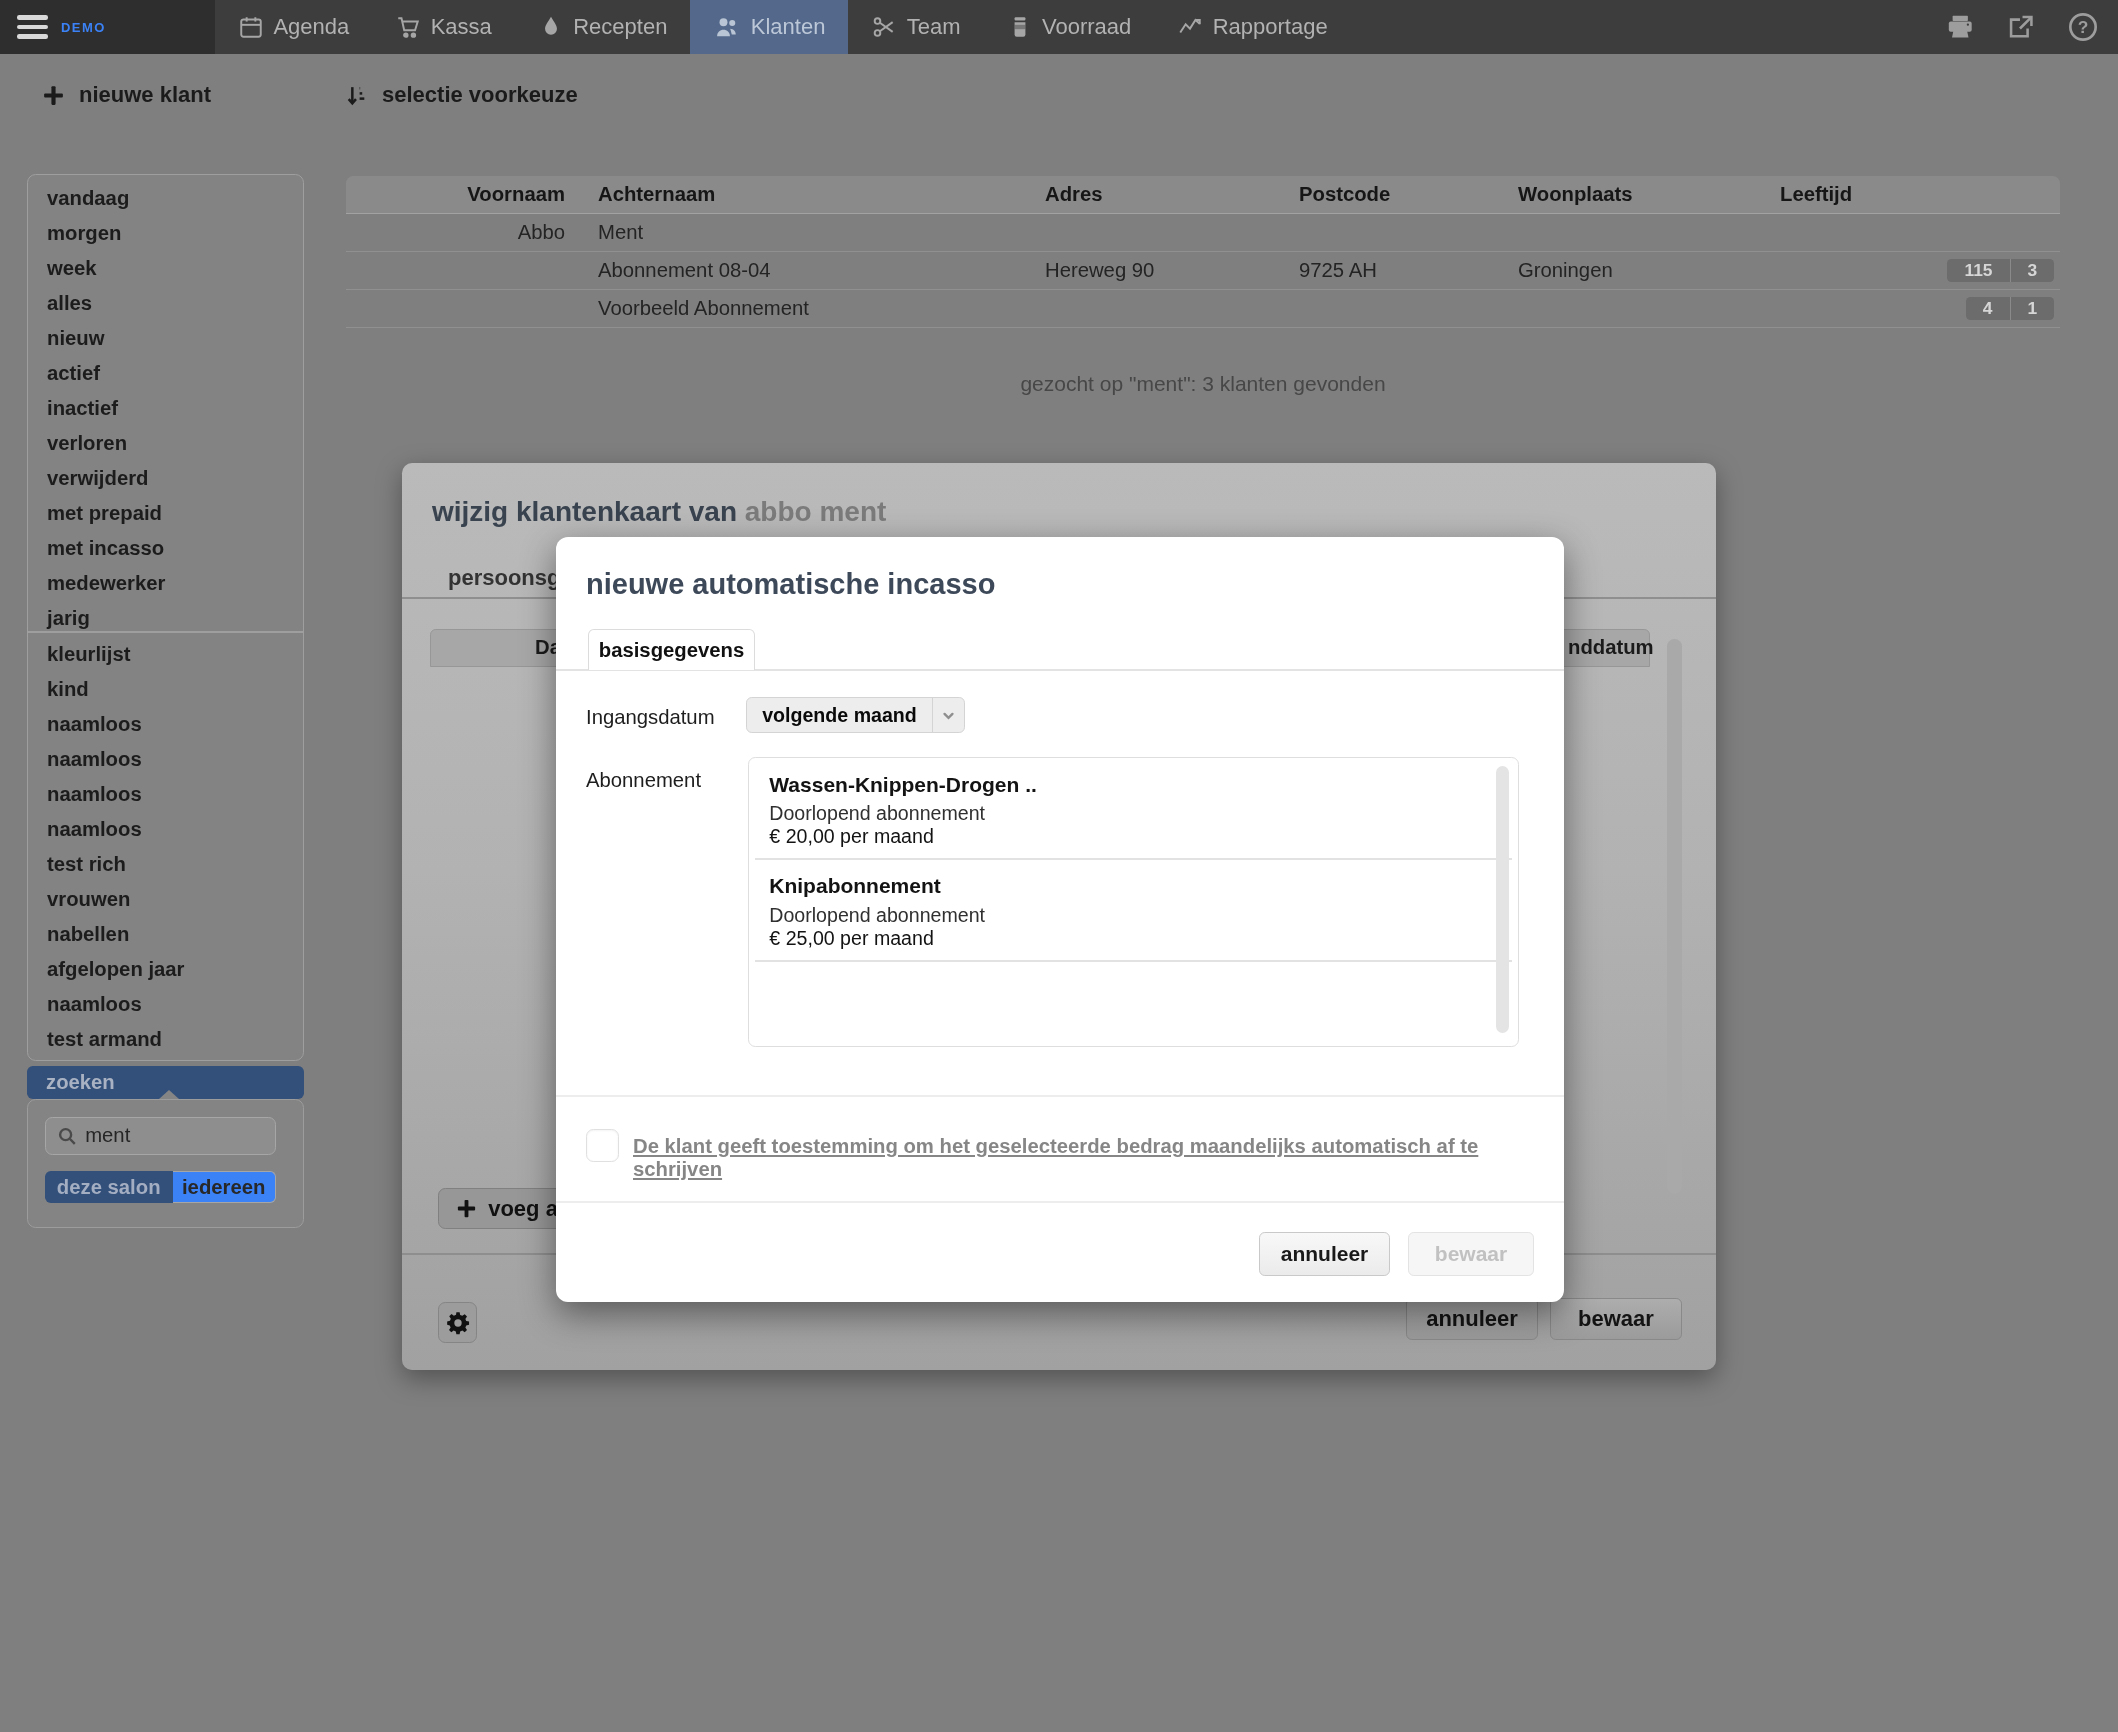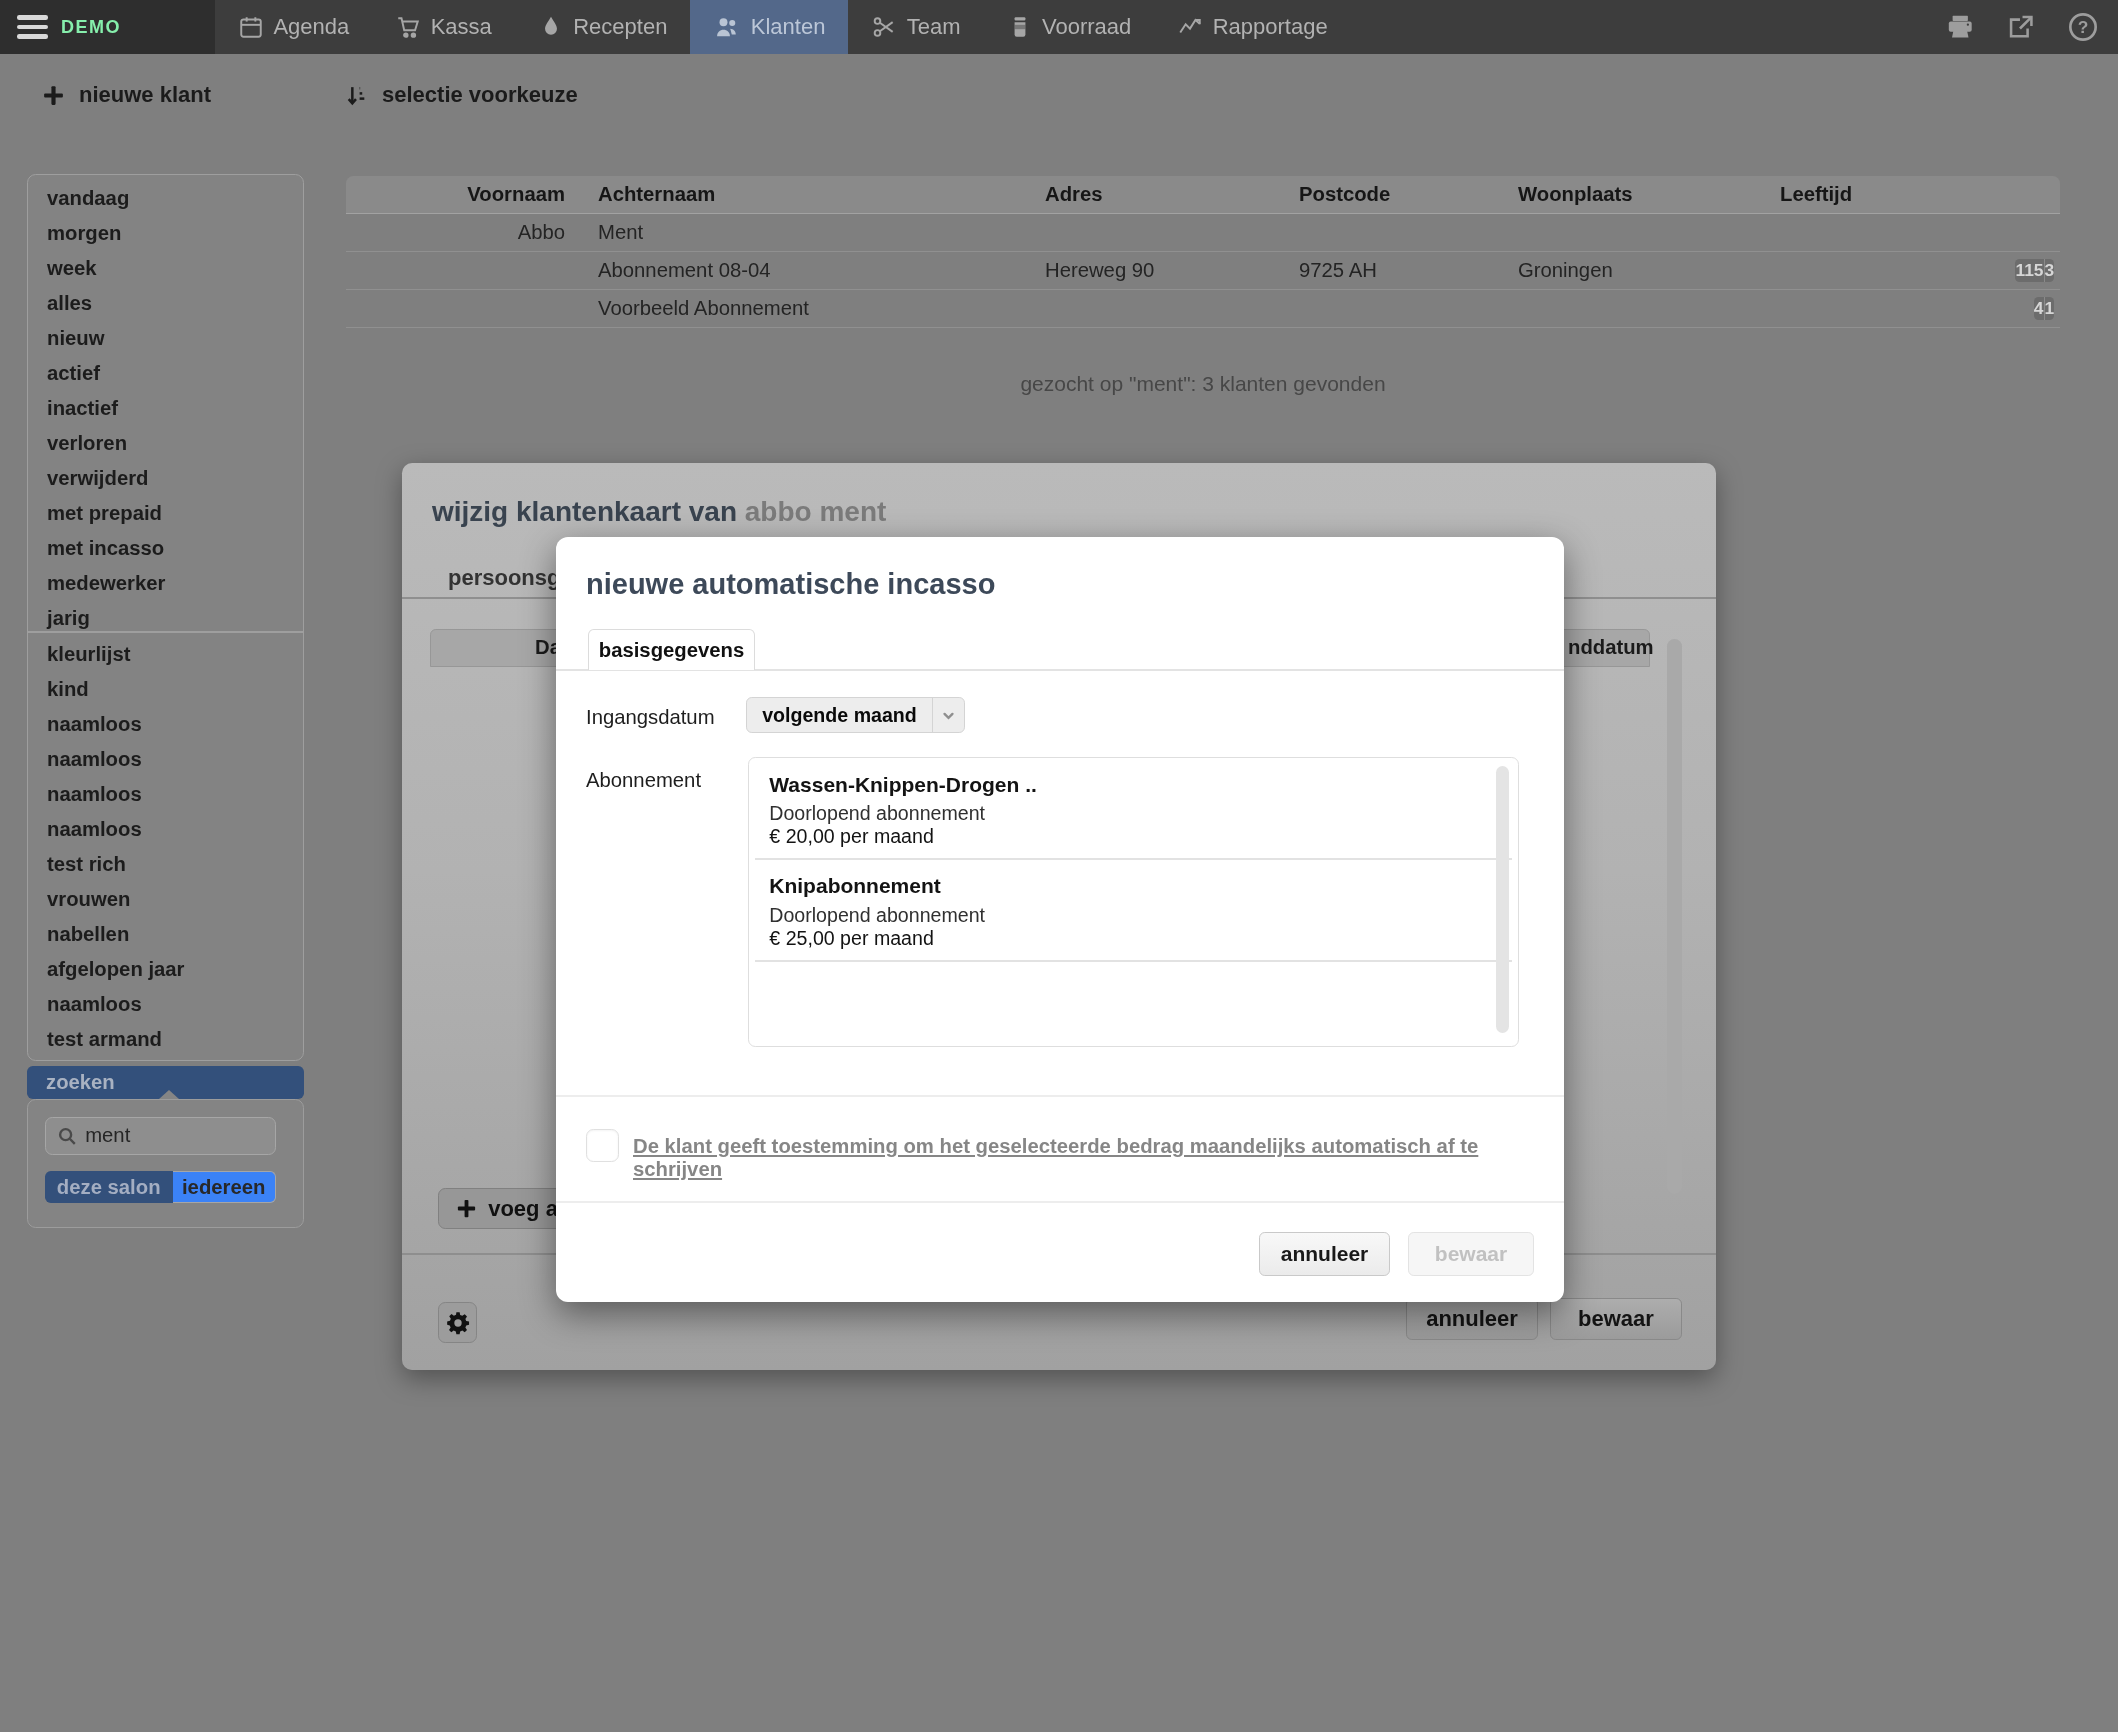--- a/index.html
+++ b/index.html
@@ -5,21 +5,21 @@
   * { box-sizing: border-box; margin: 0; padding: 0; }
   html,body { width:2119px; height:1732px; }
   body { font-family:"Liberation Sans", sans-serif; background:#7f7f7f; overflow:hidden; }
   #page { position:relative; width:2119px; height:1732px; background:#7f7f7f; }
 
   
   .nav { position:absolute; top:0; left:0; width:2119px; height:54px; background:#3d3d3d; display:flex; align-items:stretch; }
   .nav-left { width:215px; height:54px; background:#2e2e2e; display:flex; align-items:center; gap:13px; padding-left:17.4px; }
   .burger { width:30.5px; display:flex; flex-direction:column; gap:5.1px; cursor:pointer; }
   .burger span { display:block; height:4.4px; border-radius:2.2px; background:#d9d9d9; }
-  .brand { font-size:18px; font-weight:bold; letter-spacing:1.5px; color:#86efac; }
+  .brand { font-size:13px; font-weight:bold; letter-spacing:1.5px; color:#3b82f6; }
   .nav-item { display:flex; align-items:center; gap:9.4px; padding:0 23px; color:#b2b2b2; font-size:22px; cursor:pointer; }
   .nav-item svg { color:#a6a6a6; }
   .nav-item.active { background:#53688a; color:#bcc7d8; }
   .nav-item.active svg { color:#b9c4d4; }
   .nav-right { margin-left:auto; display:flex; align-items:center; gap:30.5px; padding-right:20.3px; color:#9d9d9d; }
   .nav-right .nicon { cursor:pointer; display:flex; }
 
   
   .toolbar-btn { position:absolute; display:flex; align-items:center; gap:13px; font-size:22px; font-weight:bold; color:#1b1b1b; cursor:pointer; }
   #btn-new-client { left:41px; top:73px; height:44px; }
@@ -47,21 +47,21 @@
   .thead { position:relative; height:38px; background:#8a8a8a; border-radius:7.3px 7.3px 0 0; border-bottom:1.5px solid #a2a2a2; font-weight:bold; color:#161616; font-size:20.3px; line-height:37px; }
   .trow { position:relative; height:38px; border-bottom:1.5px solid #909090; font-size:20.3px; color:#242424; line-height:36px; cursor:pointer; }
   .cell { position:absolute; top:0; white-space:nowrap; }
   .c-voornaam { left:0; width:219px; text-align:right; }
   .c-achternaam { left:252px; }
   .c-adres { left:699px; }
   .c-postcode { left:953px; }
   .c-woonplaats { left:1172px; }
   .c-leeftijd { left:1434px; }
   .badge { position:absolute; right:5.8px; top:7.3px; height:23px; display:flex; align-items:center; background:#6c6c6c; border-radius:4.4px; color:#d6d6d6; font-size:17.4px; font-weight:bold; line-height:23px; }
-  .badge span { padding:0 0; }
+  .badge span { padding:0 17px; }
   .badge .b2 { border-left:1.5px solid #8a8a8a; }
   .result-line { position:absolute; left:346px; top:372px; width:1714px; text-align:center; font-size:21px; color:#474747; }
 
   
   .dialog { position:absolute; left:402px; top:463px; width:1314px; height:907px; border-radius:10.2px;
             background:linear-gradient(180deg,#bababa 0%,#b2b2b2 45%,#a1a1a1 100%);
             box-shadow:0 8.7px 26px rgba(0,0,0,0.35); }
   .dlg-title { position:absolute; left:30px; top:33px; font-size:28px; font-weight:bold; white-space:nowrap; }
   .dlg-title .t1 { color:#39434f; }
   .dlg-title .t2 { color:#7b7b7b; }

